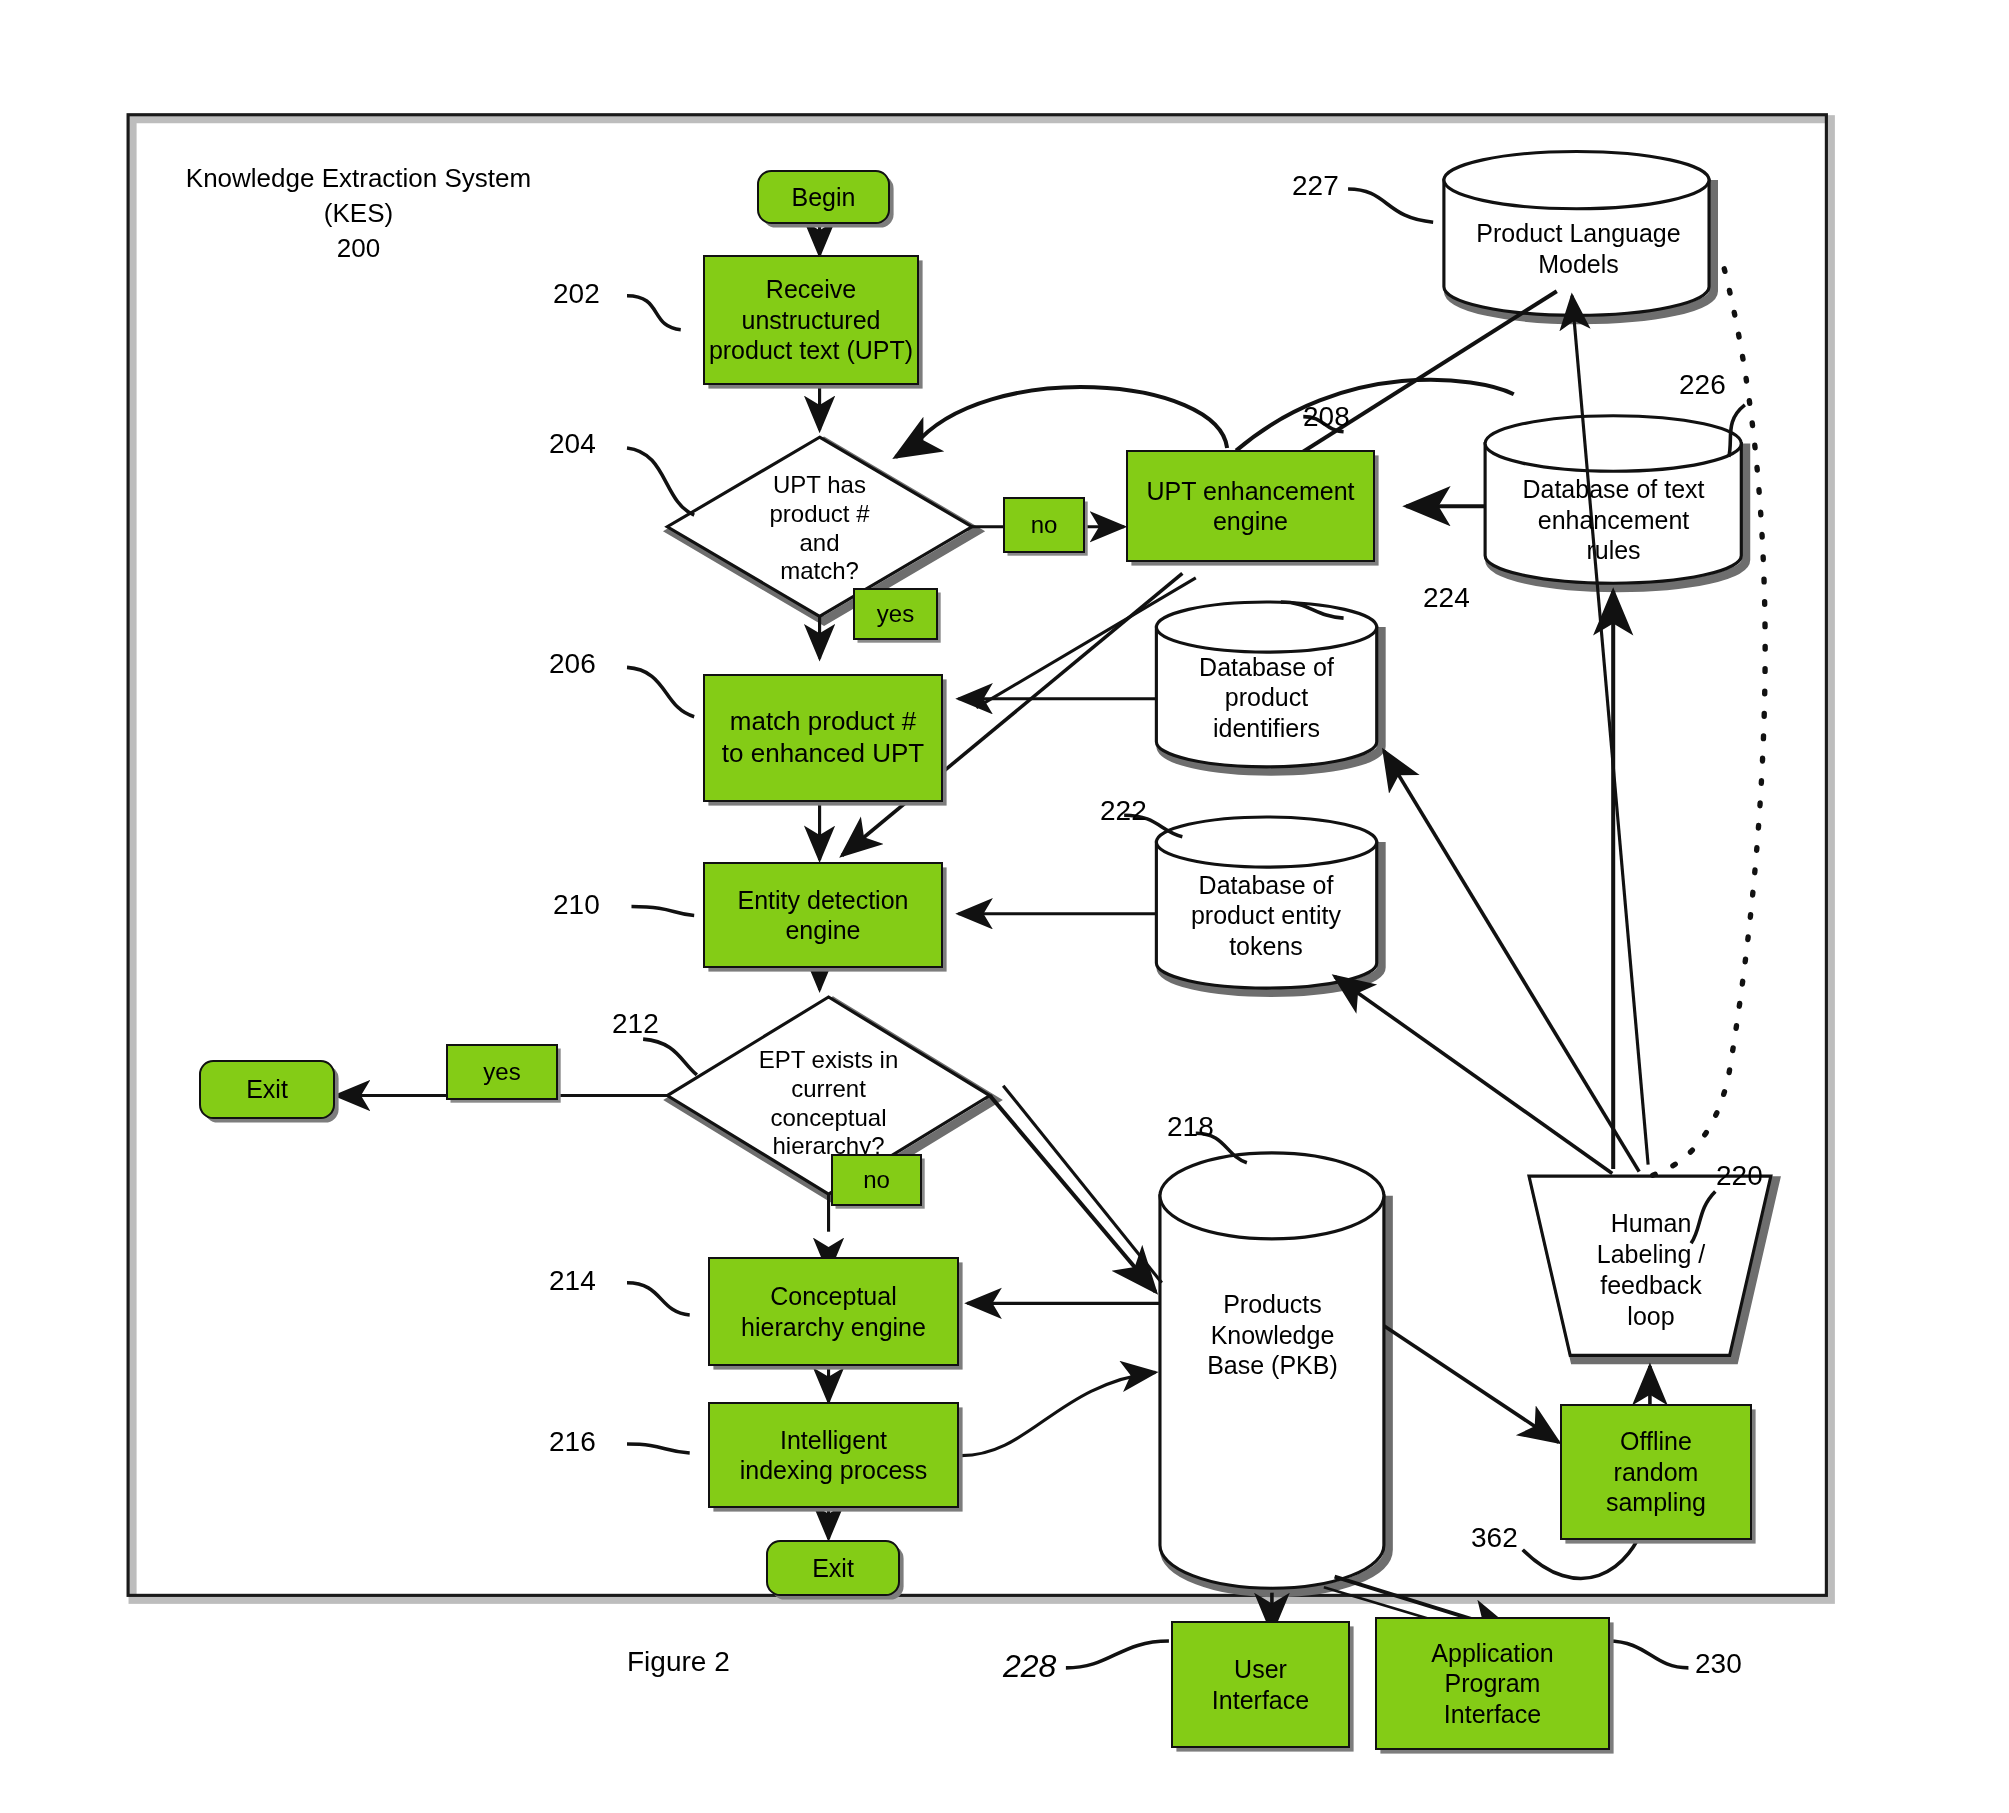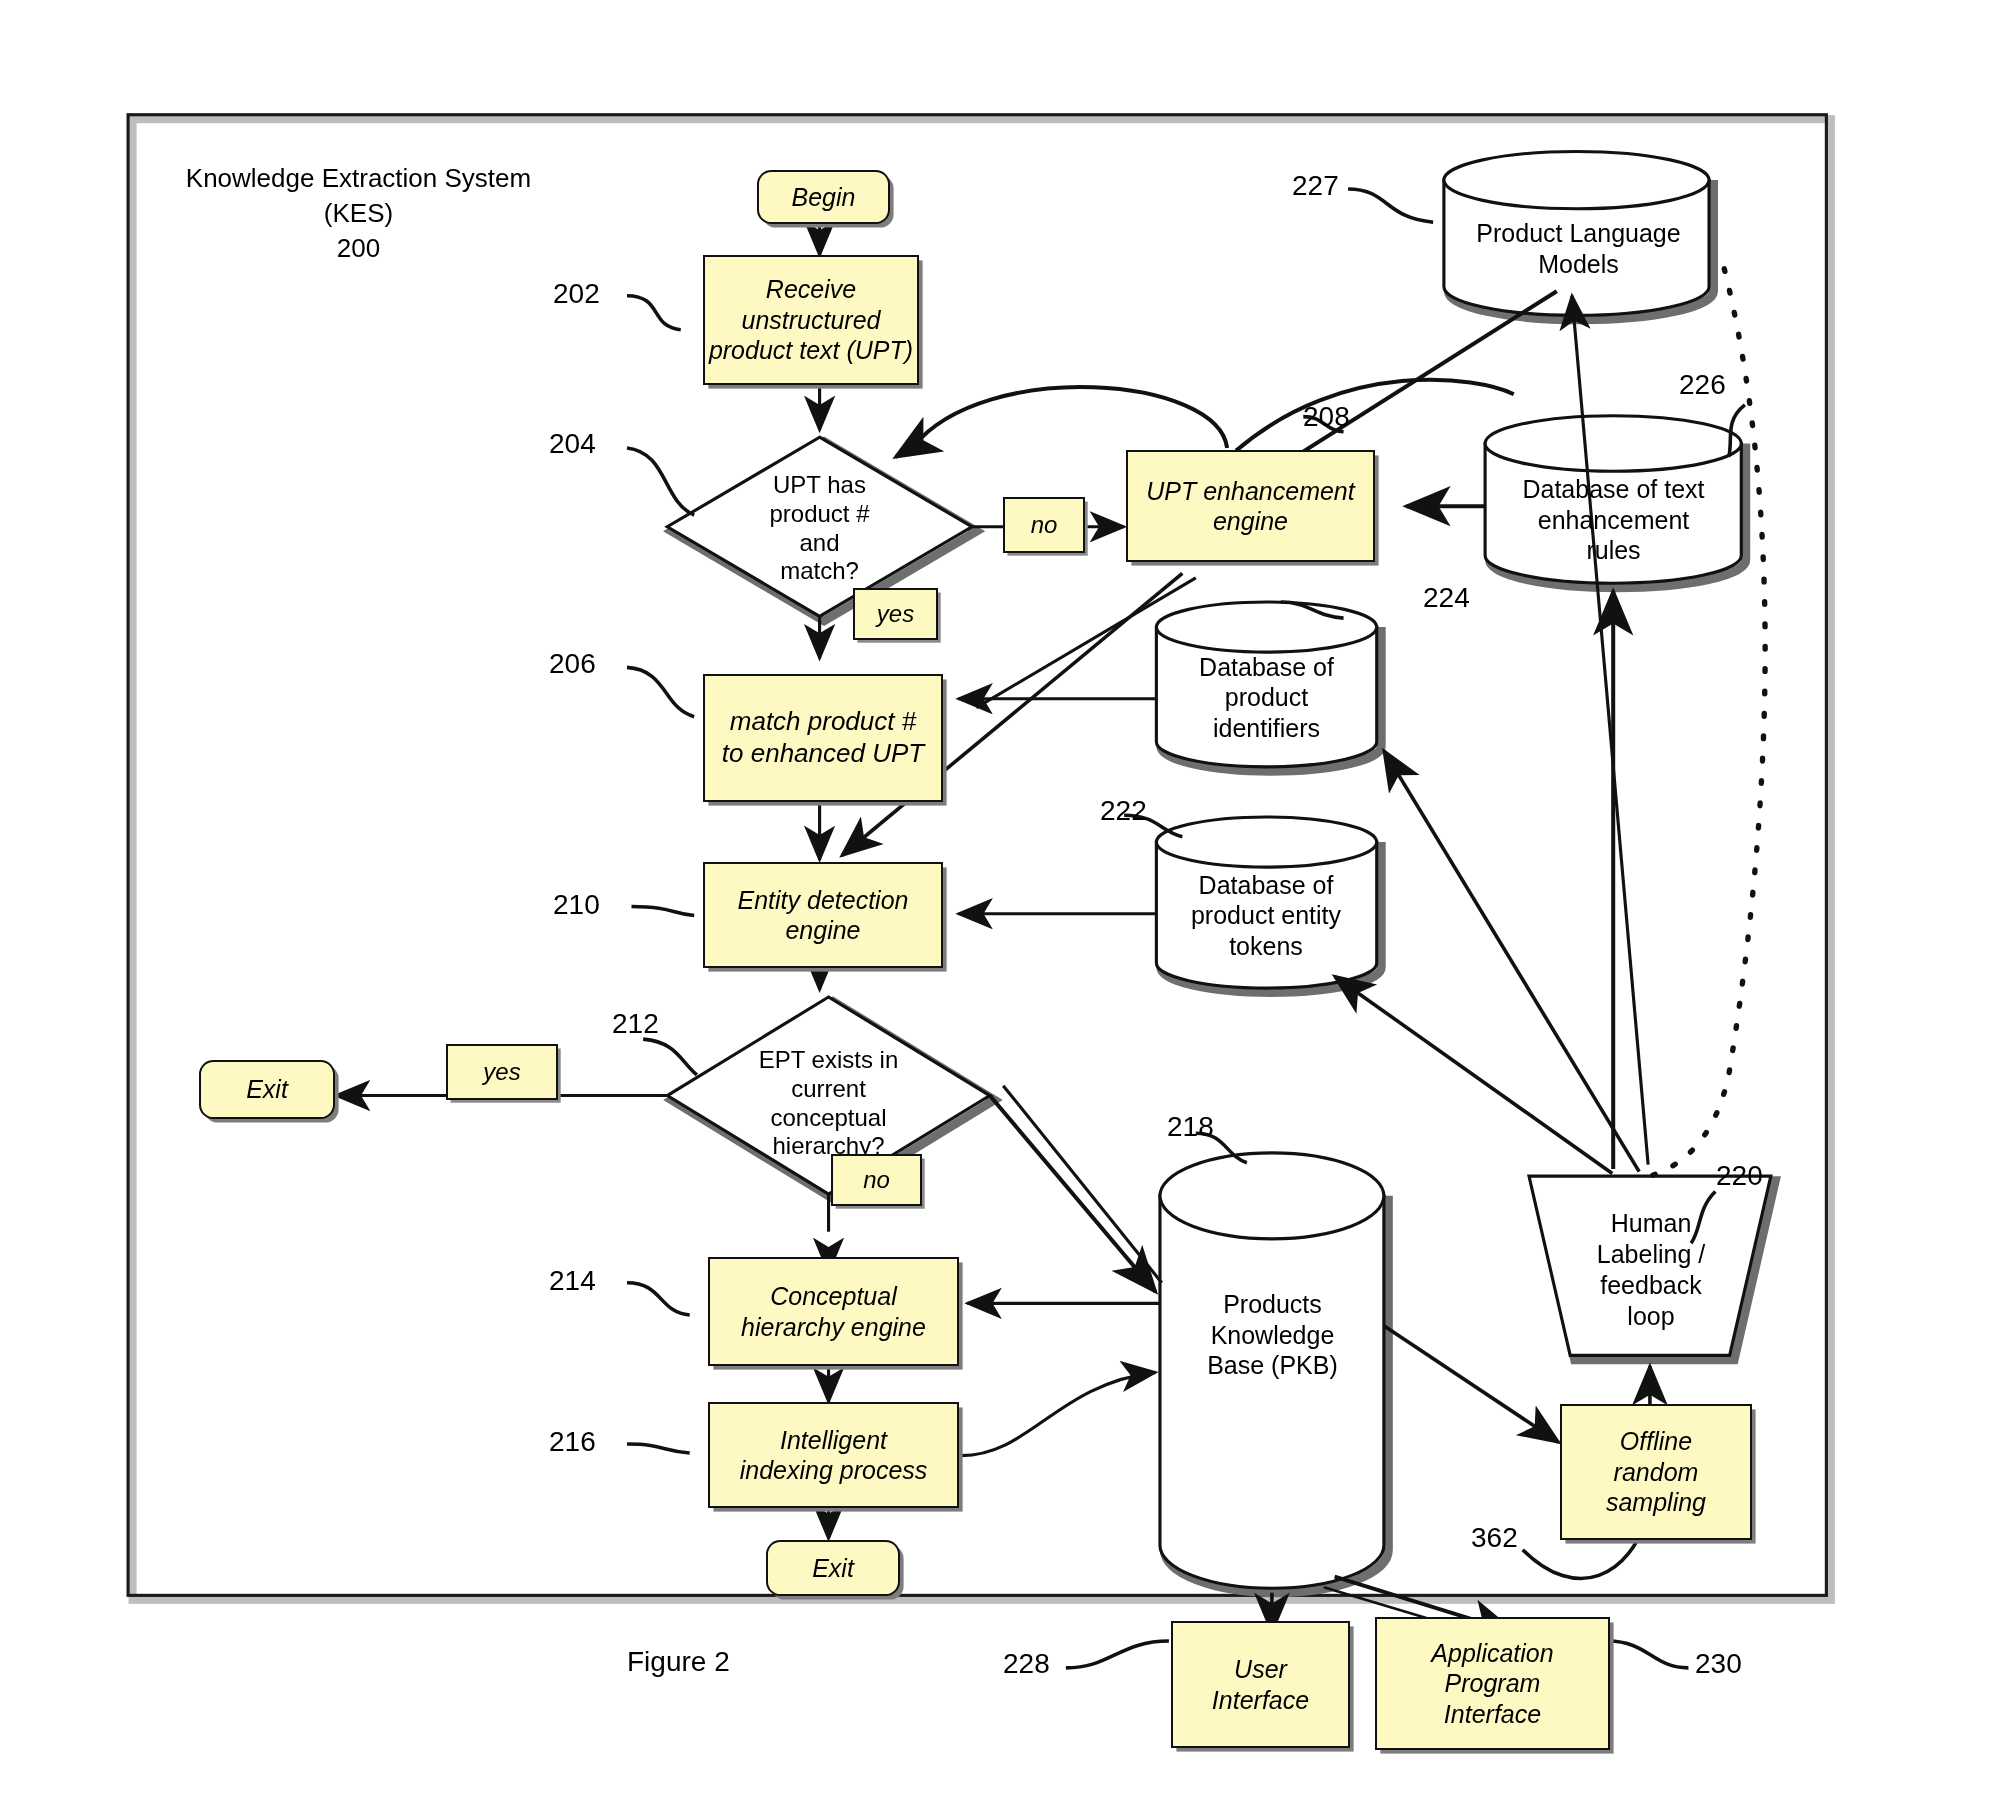--- a/index.html
+++ b/index.html
@@ -1,20 +1,20 @@
 <!DOCTYPE html>
 <html style="font-size:14.3px"><head>
 <meta charset="utf-8">
 <style>
   html,body{margin:0;padding:0;background:#ffffff;}
   body{width:2010px;height:1814px;position:relative;font-family:"Liberation Sans",sans-serif;color:#000;}
   #stage{position:absolute;left:0;top:0;width:2010px;height:1814px;overflow:hidden;}
   svg.layer{position:absolute;left:0;top:0;width:2010px;height:1814px;}
   .node{position:absolute;box-sizing:border-box;display:flex;align-items:center;justify-content:center;
-        text-align:center;line-height:1.22;color:#000;background:#fef9c3;font-style:italic;}
+        text-align:center;line-height:1.22;color:#000;background:#84cc16;}
   .rectbox{border:2.7px solid #111;box-shadow:4.5px 4.5px 0 -0.9px #7d7d7d;}
   .smallbox{border:2.7px solid #111;box-shadow:3.6px 3.6px 0 -0.9px #8a8a8a;}
   .terminal{border:2.7px solid #111;border-radius:14.3px;box-shadow:4.5px 4.5px 0 -0.9px #7d7d7d;}
   .reftag{position:absolute;background:transparent;color:#000;white-space:nowrap;}
   .titleblock{position:absolute;white-space:pre-line;text-align:center;line-height:1.35;}
   .figcaption{position:absolute;white-space:nowrap;}
   .cyl-label{position:absolute;display:flex;align-items:center;justify-content:center;text-align:center;
              line-height:1.22;pointer-events:none;}
   .trap-label{position:absolute;display:flex;align-items:center;justify-content:center;text-align:center;
              line-height:1.25;pointer-events:none;}
@@ -258,20 +258,20 @@
   <div class="reftag" style="left:553px;top:889px;font-size:28px;">210</div>
   <div class="reftag" style="left:612px;top:1008px;font-size:28px;">212</div>
   <div class="reftag" style="left:549px;top:1265px;font-size:28px;">214</div>
   <div class="reftag" style="left:549px;top:1426px;font-size:28px;">216</div>
   <div class="reftag" style="left:1167px;top:1111px;font-size:28px;">218</div>
   <div class="reftag" style="left:1716px;top:1160px;font-size:28px;">220</div>
   <div class="reftag" style="left:1100px;top:795px;font-size:28px;">222</div>
   <div class="reftag" style="left:1383px;top:582px;font-size:28px;margin-left:40px;">224</div>
   <div class="reftag" style="left:1679px;top:369px;font-size:28px;">226</div>
   <div class="reftag" style="left:1292px;top:170px;font-size:28px;">227</div>
-  <div class="reftag" style="left:1003px;top:1648px;font-size:28px;">228</div>
+  <div class="reftag" style="left:1003px;top:1648px;font-size:32px;font-style:italic;">228</div>
   <div class="reftag" style="left:1695px;top:1648px;font-size:28px;">230</div>
   <div class="reftag" style="left:1471px;top:1522px;font-size:28px;">362</div>
 
   <div class="figcaption" style="left:627px;top:1646px;font-size:28px;">Figure 2</div>
 
 </div>
 
 
 </body></html>

